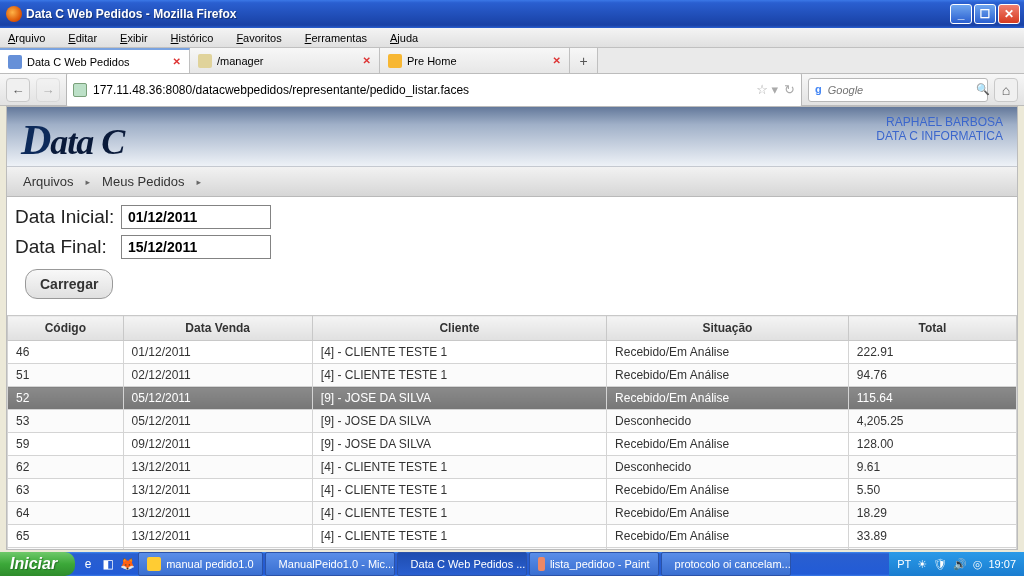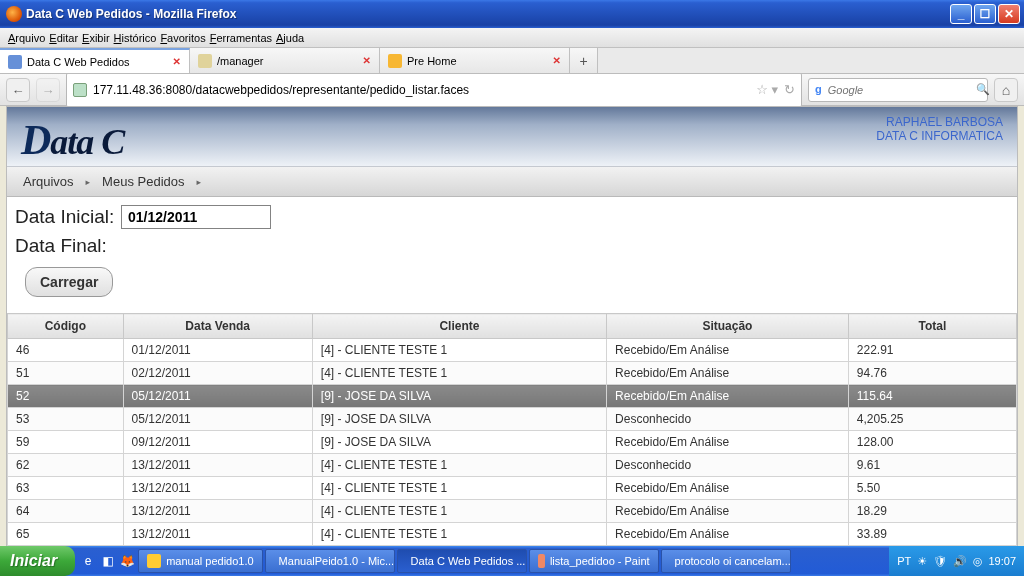--- a/index.html
+++ b/index.html
@@ -8,21 +8,21 @@
 
 .titlebar { height: 28px; background: linear-gradient(to bottom, #3b78e7 0%, #2a5fd0 10%, #1941a5 90%, #2a5fd0 100%); display: flex; align-items: center; color: #fff; font-weight: bold; padding-left: 6px; font-size: 12px; }
 .titlebar .ff-icon { width: 16px; height: 16px; background: radial-gradient(circle at 40% 40%, #ffb347, #d94f00 70%); border-radius: 50%; margin-right: 4px; }
 .titlebar .title-text { flex: 1; text-shadow: 1px 1px 1px rgba(0,0,0,.4); }
 .titlebar .winbtns { display: flex; gap: 2px; margin-right: 4px; }
 .titlebar .winbtn { width: 22px; height: 20px; border-radius: 3px; border: 1px solid #fff; display:flex;align-items:center;justify-content:center;font-weight:bold;font-size:12px;color:#fff; }
 .winbtn.min, .winbtn.max { background: linear-gradient(to bottom,#6fa6ef,#2a5fd0); }
 .winbtn.close { background: linear-gradient(to bottom,#f08070,#d63a1f); }
 
 
-.menubar { height: 20px; background: linear-gradient(to bottom,#f4f4f4,#e0e0e0); display: flex; align-items: center; gap: 4px; padding: 0 8px; font-size: 11px; color: #000; border-bottom: 1px solid #c0c0c0; }
+.menubar { height: 20px; background: linear-gradient(to bottom,#f4f4f4,#e0e0e0); display: flex; align-items: center; gap: 23px; padding: 0 8px; font-size: 11px; color: #000; border-bottom: 1px solid #c0c0c0; }
 .menubar span { cursor: default; }
 .menubar .uline { text-decoration: underline; }
 
 
 .tabstrip { height: 26px; background: #eaeaea; display: flex; align-items: stretch; border-bottom: 1px solid #bcbcbc; position: relative; }
 .tab { display: flex; align-items: center; padding: 0 8px; font-size: 11px; border-right: 1px solid #c0c0c0; gap: 5px; min-width: 190px; background: linear-gradient(to bottom,#f7f7f7,#e7e7e7); }
 .tab.active { background: #fff; border-top: 2px solid #7aa3e0; }
 .tab .x { color: #d33; font-weight: bold; margin-left:auto; cursor:default; font-size:10px;}
 .tab .favicon { width:14px;height:14px;background:#bbb;border-radius:2px;display:inline-block; }
 .tab .favicon.tomcat{background:#e0d39b;}
@@ -65,21 +65,21 @@
 .grid tr.sel td { background: linear-gradient(to bottom,#8b8b8b,#767676); color:#fff; }
 .grid tr.alt td { background:#fbfbfb; }
 .grid th.codigo, .grid td.codigo { width: 110px; }
 .grid th.data, .grid td.data { width: 180px; }
 .grid th.cliente, .grid td.cliente { width: 280px; }
 .grid th.sit, .grid td.sit { width: 230px; }
 .grid th.total, .grid td.total { width: 160px; text-align:center;}
 .grid td.total { text-align:left;}
 
 
-.taskbar { position:absolute; left:0; right:0; bottom:0; height:30px; background: linear-gradient(to bottom,#3f8cf3 0%,#2a5fd0 8%,#225bd6 92%,#3a7ae8 100%); display:flex; align-items:center; color:#fff; font-size:11px; }
+.taskbar { position:absolute; left:0; right:0; bottom:0; height:24px; background: linear-gradient(to bottom,#3f8cf3 0%,#2a5fd0 8%,#225bd6 92%,#3a7ae8 100%); display:flex; align-items:center; color:#fff; font-size:11px; }
 .start { height:100%; padding: 0 18px 0 10px; background: linear-gradient(to bottom,#6fc96a 0%,#3ca839 50%,#2e8c2c 100%); font-weight:bold; font-style:italic; font-size:16px; display:flex;align-items:center; border-radius:0 10px 10px 0; text-shadow:1px 1px 1px rgba(0,0,0,.3);}
 .tray { height:100%; display:flex;align-items:center; margin-left:4px; gap:2px;}
 .tray .qicon { width:18px;height:18px;display:inline-flex;align-items:center;justify-content:center;font-size:12px;}
 .taskbtn { height:24px; margin:0 1px; padding: 0 8px; background: linear-gradient(to bottom,#5a8ee8,#3a6fd1); border:1px solid #2a52a8; border-radius:2px; display:flex;align-items:center;gap:5px;max-width:130px;overflow:hidden;white-space:nowrap;}
 .taskbtn.active { background: linear-gradient(to bottom,#1f4db0,#2a5fd0); }
 .taskbtn .ticon { width:14px;height:14px;background:#fc3;display:inline-block;border-radius:2px;}
 .taskbtn .ticon.word{background:#4a7cc0;}
 .taskbtn .ticon.ff{background:radial-gradient(circle,#ffb347,#d94f00);}
 .taskbtn .ticon.paint{background:#e86;}
 .taskbtn .ticon.pdf{background:#d44;}
@@ -164,20 +164,21 @@
       <span class="chev">▸</span>
     </div>
 
   <div class="filters">
     <div class="form-row">
       <label>Data Inicial:</label>
       <input value="01/12/2011" style="">
     </div>
     <div class="form-row">
       <label>Data Final:</label>
+      <input value="15/12/2011" style="">
     </div>
     <button class="btn-carregar">Carregar</button>
   </div>
 
   <table class="grid">
     <thead>
       <tr>
         <th class="codigo">Código</th>
         <th class="data">Data Venda</th>
         <th class="cliente">Cliente</th>

